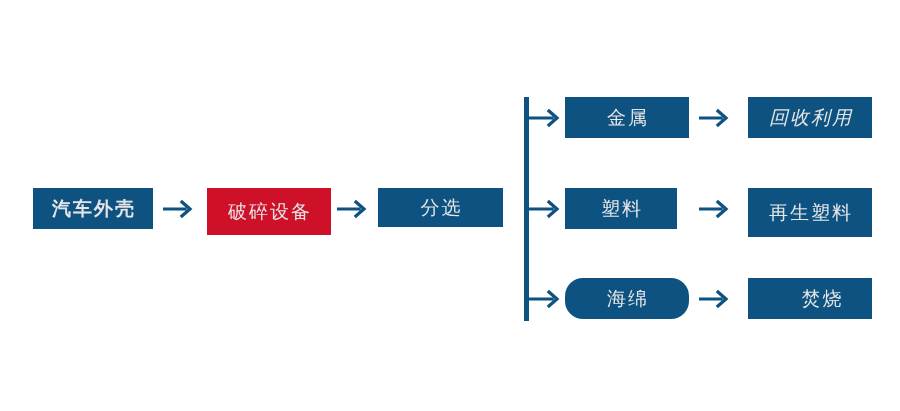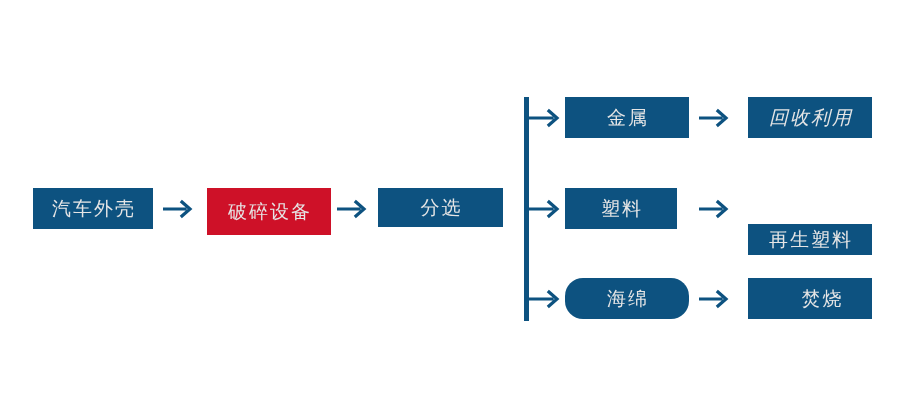--- a/index.html
+++ b/index.html
@@ -27,32 +27,32 @@
     letter-spacing: 2px;
     text-indent: 2px;
     line-height: 1;
     white-space: nowrap;
     box-sizing: border-box;
   }
   .node.blue { background: #0d5280; }
   .node.red  { background: #ce1128; }
 
   
-  #node-shell    { left: 33px;  top: 188px; width: 120px; height: 41px; }
+  #node-shell    { left: 33px;  top: 188px; width: 120px; height: 41px; font-weight: bold; }
   #node-crusher  { left: 207px; top: 188px; width: 124px; height: 47px; }
   #node-sorting  { left: 378px; top: 188px; width: 125px; height: 39px; }
 
   
   #node-metal    { left: 565px; top: 97px;  width: 124px; height: 41px; }
   #node-plastic  { left: 565px; top: 188px; width: 112px; height: 41px; }
   #node-sponge   { left: 565px; top: 278px; width: 124px; height: 41px; border-radius: 18px; }
 
   
   #node-recycle  { left: 748px; top: 97px;  width: 124px; height: 41px; font-style: italic; }
-  #node-repla    { left: 748px; top: 188px; width: 124px; height: 31px; margin-top: 36px; }
+  #node-repla    { left: 748px; top: 188px; width: 124px; height: 49px; }
   #node-incin    { left: 748px; top: 278px; width: 124px; height: 41px; padding-left: 23px; }
 
   
   .arrow {
     position: absolute;
     width: 36px;
     height: 41px;
     display: flex;
     align-items: center;
     justify-content: center;

